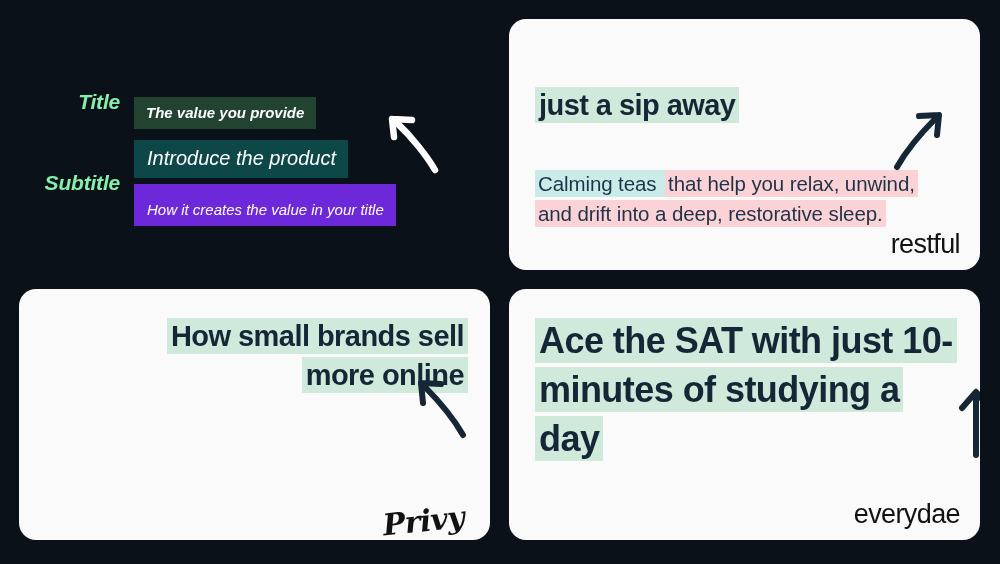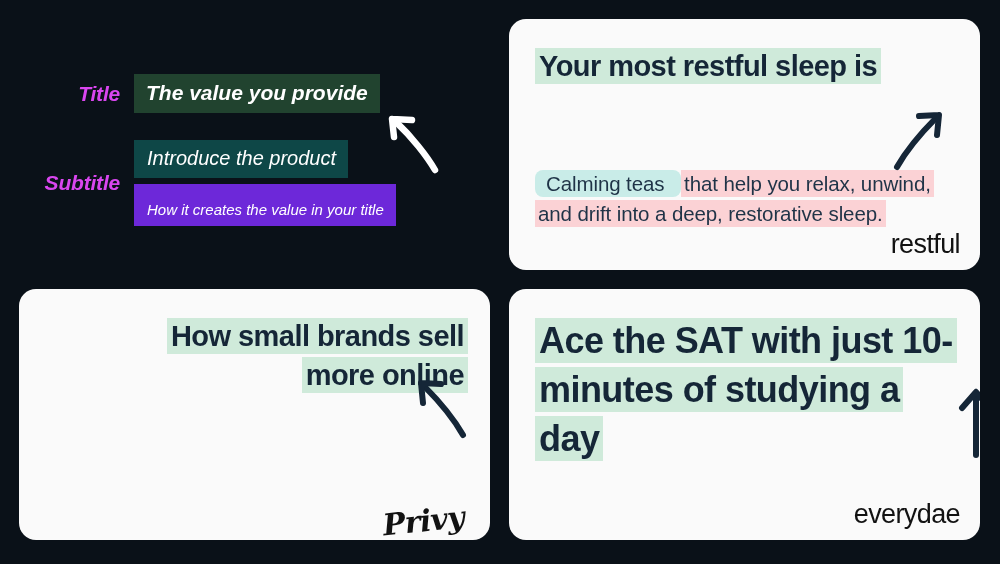--- a/index.html
+++ b/index.html
@@ -27,39 +27,40 @@
     top: 0;
     width: 500px;
     height: 282px;
   }
   .legend-row {
     position: absolute;
     display: flex;
     align-items: center;
   }
   .legend-label {
-    color: #d946ef;
+    color: #86efac;
     font-weight: bold;
     font-style: italic;
     font-size: 21px;
     letter-spacing: -0.2px;
     text-align: right;
     white-space: nowrap;
   }
   .chip {
     display: inline-block;
     color: #ffffff;
     font-style: italic;
     white-space: nowrap;
   }
   .chip-title {
     background: #21432f;
     font-weight: bold;
-    font-size: 21px;
+    font-size: 15px;
     padding: 7px 12px 8px 12px;
+    margin-top: 23px;
   }
   .chip-sub-a {
     background: #0e4747;
     font-size: 20px;
     padding: 7px 12px 8px 13px;
   }
   .chip-sub-b {
     background: #6d28d9;
     font-size: 15px;
     padding: 17px 12px 8px 13px;
@@ -128,23 +129,22 @@
     right: 40px;
     margin: 0;
     font-size: 20.5px;
     line-height: 1.47;
     color: #1f3347;
     letter-spacing: -0.1px;
   }
   .card-tr .body-copy { top: 150px; }
   .body-copy .hl-cyan {
     background: #c9ece8;
-    padding: 2px 11px;
+    padding: 2px 3px;
     box-decoration-break: clone;
-    border-radius: 8px;
     -webkit-box-decoration-break: clone;
   }
   .body-copy .hl-pink {
     background: #fbd2d5;
     padding: 2px 3px;
     box-decoration-break: clone;
     -webkit-box-decoration-break: clone;
   }
 
   .logo {
@@ -198,21 +198,22 @@
 
     <svg class="legend-arrow" viewBox="0 0 60 66">
       <path d="M52 62 C 44 48, 28 28, 13 14" stroke="#ffffff" stroke-width="6.5" fill="none" stroke-linecap="round"></path>
       <path d="M9 11 L 11 29 M9 11 L 29 12" stroke="#ffffff" stroke-width="6.5" fill="none" stroke-linecap="round" stroke-linejoin="round"></path>
     </svg>
   </div>
 
   <div class="card card-tr">
     <div class="card-inner">
       <h2 class="headline">
-        <span class="hl">Your most restful sleep is</span><br>
+        <br>
+        <span class="hl">just a sip away</span>
       </h2>
       <p class="body-copy"><span class="hl-cyan">Calming teas </span><span class="hl-pink">that help you relax, unwind, and drift into a deep, restorative sleep.</span></p>
       <svg class="card-arrow arrow-tr" viewBox="0 0 54 64">
         <path d="M6 58 C 14 44, 30 24, 45 9" stroke="#152637" stroke-width="6" fill="none" stroke-linecap="round"></path>
         <path d="M48 6 L 28 7 M48 6 L 46 26" stroke="#152637" stroke-width="6" fill="none" stroke-linecap="round" stroke-linejoin="round"></path>
       </svg>
       <div class="logo">restful</div>
     </div>
   </div>
 

